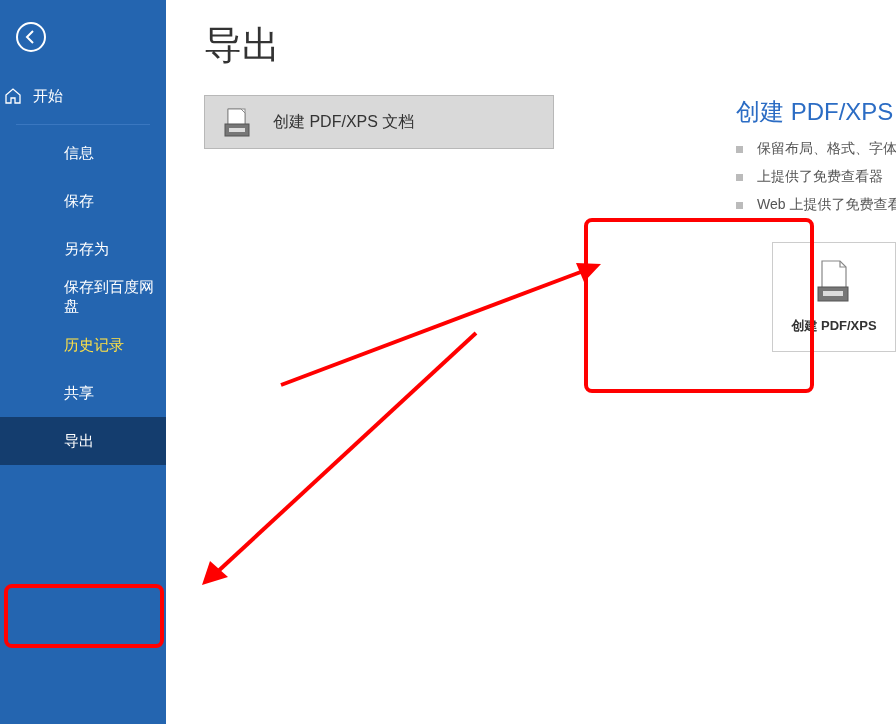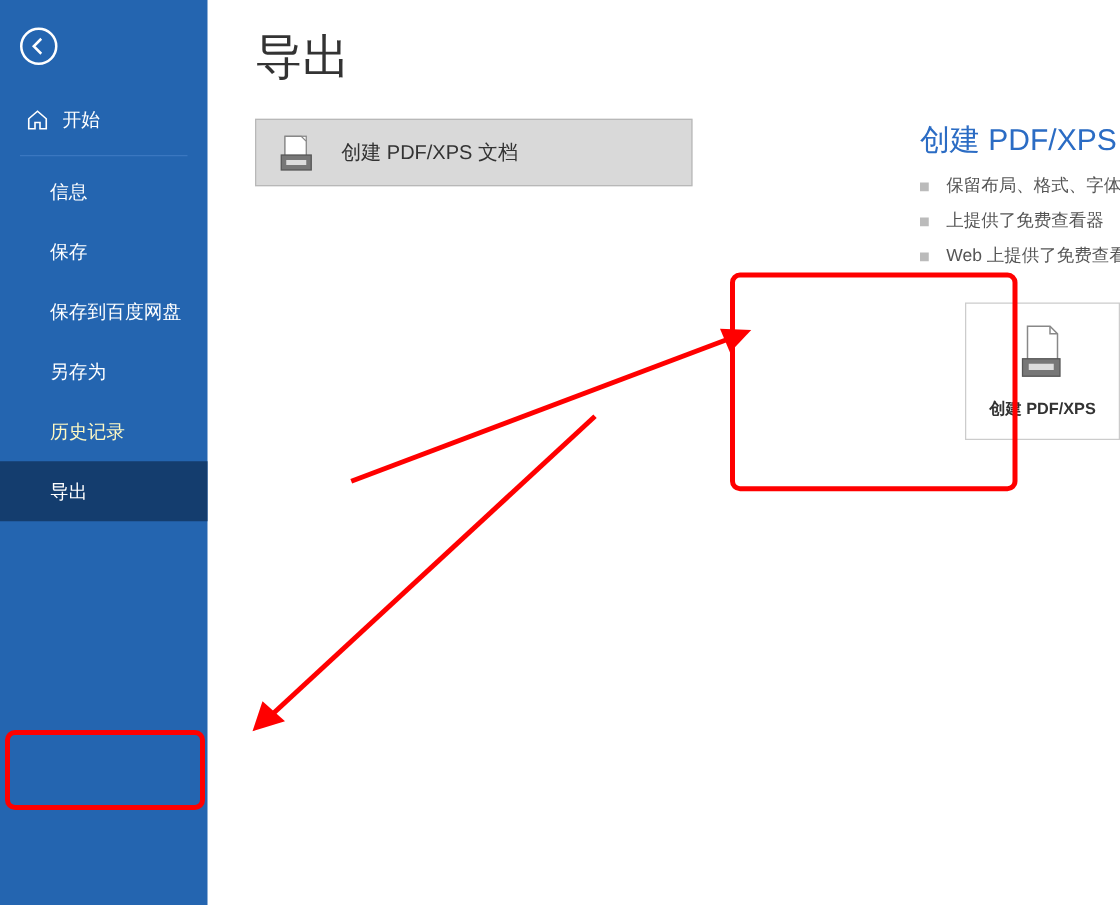--- a/index.html
+++ b/index.html
@@ -28,30 +28,30 @@
       align-items: center;
       justify-content: center;
       margin: 22px 0 20px 16px;
       cursor: pointer;
     }
     .back-btn svg { display: block; }
     .sidebar-item {
       display: flex;
       align-items: center;
       height: 48px;
-      padding-left: 21px;
+      padding-left: 4px;
       cursor: pointer;
       font-size: 15px;
       color: #fff;
     }
     .sidebar-item.indent {
-      padding-left: 40px;
+      padding-left: 64px;
     }
     .sidebar-item.disabled {
-      color: #fef9c3;
+      color: #fde047;
       cursor: default;
     }
     .sidebar-item.selected {
       background: #143d6e;
     }
     .sidebar-item .sicon {
       width: 18px;
       display: inline-flex;
       margin-right: 11px;
     }
@@ -184,27 +184,30 @@
 
   <div class="sidebar-separator"></div>
 
   <div class="sidebar-item indent">
     <span>信息</span>
   </div>
   <div class="sidebar-item indent">
     <span>保存</span>
   </div>
   <div class="sidebar-item indent">
+    <span>另存为</span>
+  </div>
+  <div class="sidebar-item indent">
     <span>保存到百度网盘</span>
-  </div>
-  <div class="sidebar-item indent">
-    <span>另存为</span>
   </div>
   <div class="sidebar-item indent disabled">
     <span>历史记录</span>
+  </div>
+  <div class="sidebar-item indent">
+    <span>共享</span>
   </div>
   <div class="sidebar-item indent selected">
     <span>导出</span>
   </div>
 </div>
 
 <div class="main">
   <h1 class="page-title">导出</h1>
 
   <div class="options">

